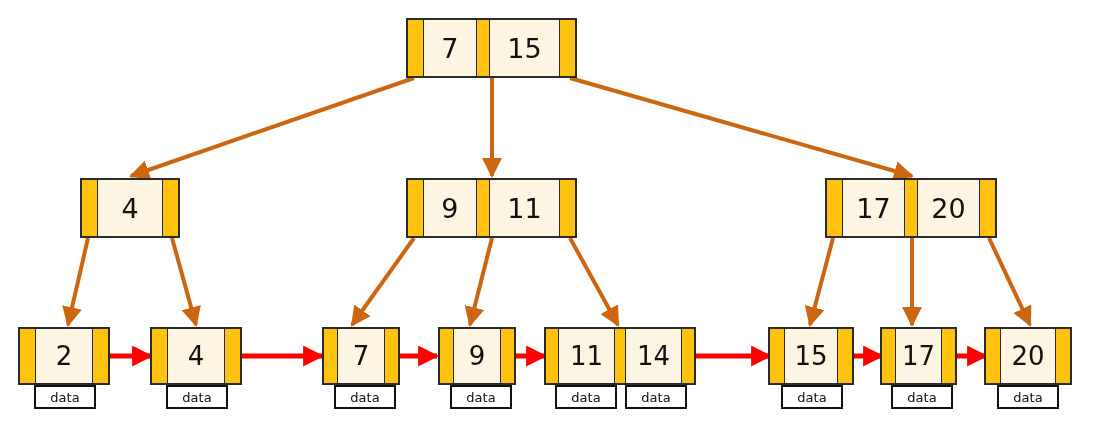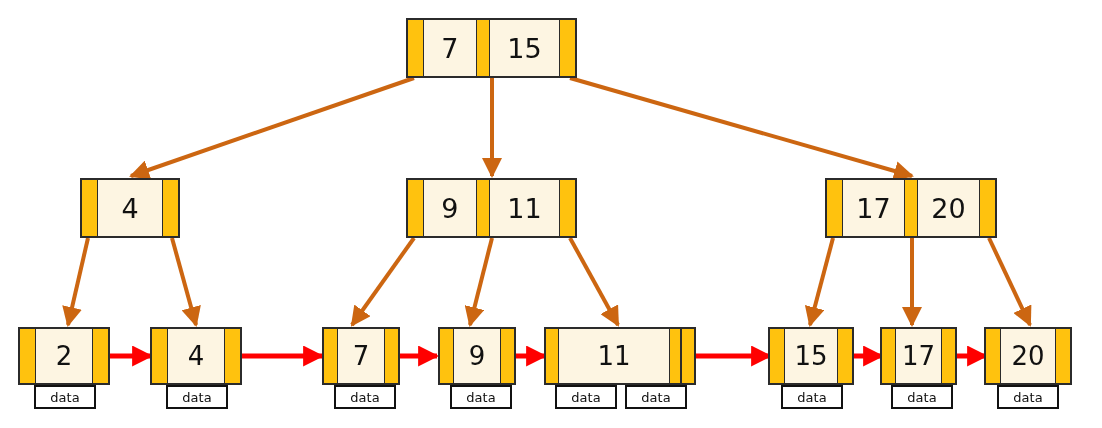--- a/index.html
+++ b/index.html
@@ -201,20 +201,21 @@
       <div class="data-spacer" style="width:12px;"></div>
       <div class="data-box" style="width:62px;">data</div>
     </div>
   </div>
 
   <div class="leaf-wrap" style="left:544px; top:327px;">
     <div class="leaf-node" style="width:152px;">
       <div class="ptr first" style="width:13px;"></div>
       <div class="keycell">11</div>
       <div class="ptr" style="width:12px;"></div>
+      <div class="keycell">14</div>
       <div class="ptr last" style="width:13px;"></div>
     </div>
     <div class="data-row">
       <div class="data-spacer" style="width:11px;"></div>
       <div class="data-box" style="width:62px;">data</div>
       <div class="data-spacer" style="width:8px;"></div>
       <div class="data-box" style="width:62px;">data</div>
     </div>
   </div>
 

